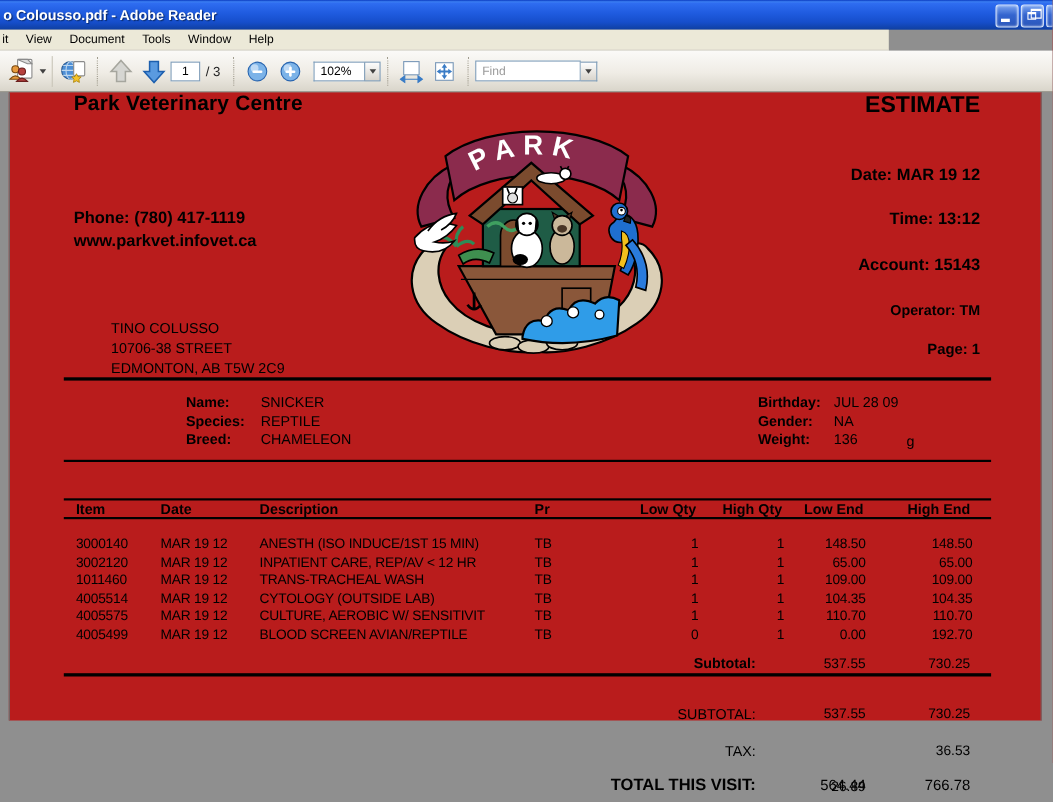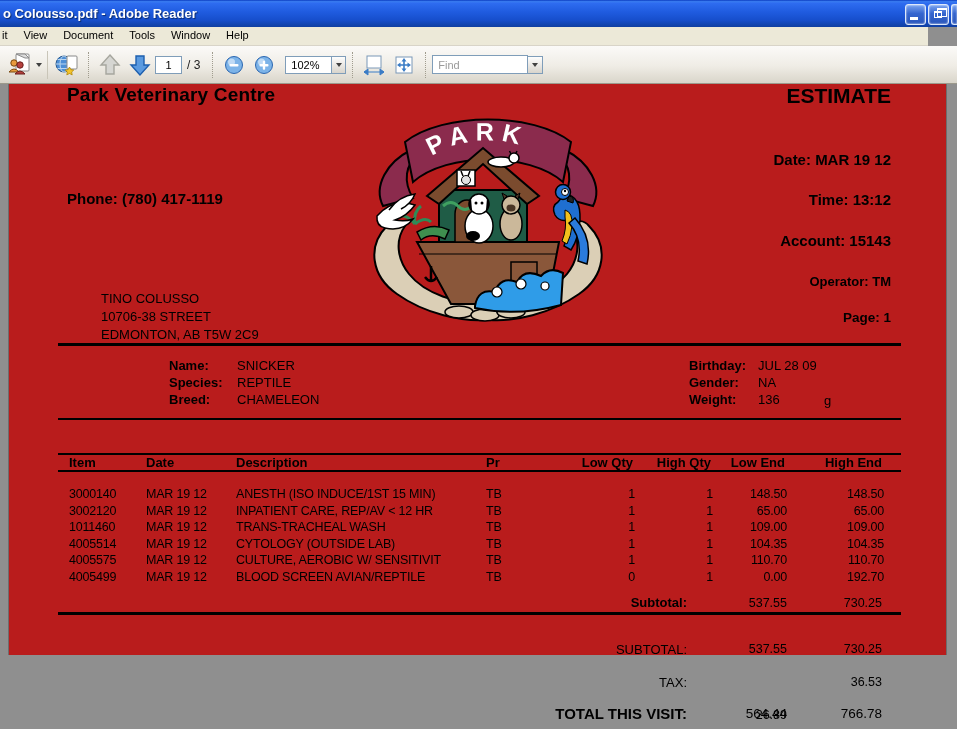--- a/index.html
+++ b/index.html
@@ -16,22 +16,22 @@
   .tbtn { width:21px; height:21px; border:1px solid #dce8fb; border-radius:3px;
     background:linear-gradient(180deg,#7ba4f0 0%,#3465cf 45%,#2a56bb 100%);
     position:relative; box-shadow:inset 0 0 2px #fff; }
   .tbtn.sliver { width:6px; border-right:none; border-radius:3px 0 0 3px; }
   .glyph-min { position:absolute; left:4px; bottom:4px; width:8px; height:3px; background:#fff; }
   .glyph-restore { position:absolute; left:5px; top:6px; width:8px; height:7px; border:1px solid #fff; border-top:2px solid #fff; background:transparent; }
   .glyph-restore::before { content:""; position:absolute; left:2px; top:-5px; width:8px; height:6px;
     border:1px solid #fff; border-top:2px solid #fff; }
 
   
-  .menubar { position:absolute; left:0; top:27px; width:928px; height:19px; background:#ece9d8;
-    display:flex; align-items:flex-start; font-size:11px; color:#000; border-bottom:1px solid #d8d4c8; }
+  .menubar { position:absolute; left:0; top:27px; width:808px; height:19px; background:#ece9d8;
+    display:flex; align-items:center; font-size:11px; color:#000; border-bottom:1px solid #d8d4c8; }
   .menu-item { padding:2px 8px 3px 8px; cursor:default; }
   .menu-item:first-child { padding-left:2px; }
 
   
   .toolbar { position:absolute; left:0; top:46px; width:957px; height:38px;
     background:linear-gradient(180deg,#fbfaf8 0%,#efece5 55%,#d9d5ca 100%);
     border-bottom:1px solid #9c998c; display:flex; align-items:center; padding-left:6px; }
   .sep-solid { width:1px; height:28px; background:#c9c5b8; margin:0 4px; }
   .sep-dotted { width:0; height:26px; border-left:1px dotted #a09c8e; margin:0 6px; }
   .tool-btn { height:30px; min-width:30px; display:flex; align-items:center; justify-content:center;
@@ -178,20 +178,21 @@
   <div class="combo-btn" style="border-left:none">
       <span class="drop-arrow" style="margin-left:0"></span>
     </div>
 </div>
 
 <div class="doc-area">
   <div class="page">
 
     <div class="abs clinic-name">Park Veterinary Centre</div>
     <div class="abs clinic-line" style="top:106px">Phone: (780) 417-1119</div>
+    <div class="abs clinic-line" style="top:127px">www.parkvet.infovet.ca</div>
 
     <svg class="abs" style="left:350px; top:22px" width="258" height="218" viewBox="0 0 258 218">
 
       <path d="M52,44 C28,56 14,80 24,100 L54,92 C44,76 46,58 60,48 Z" fill="#8b2b4d" stroke="#000" stroke-width="2"></path>
       <path d="M206,44 C230,56 244,80 234,100 L204,92 C214,76 212,58 198,48 Z" fill="#8b2b4d" stroke="#000" stroke-width="2"></path>
 
       <path d="M46,36 C84,6 174,6 212,36 L204,76 C170,46 88,46 54,76 Z" fill="#8b2b4d" stroke="#000" stroke-width="2"></path>
       <path id="arcPark" d="M68,54 C100,28 158,28 190,54" fill="none"></path>
       <text font-size="25" font-weight="bold" fill="#ffffff" letter-spacing="7" font-family="Liberation Sans, sans-serif">
         <textPath href="#arcPark" startOffset="6">PARK</textPath>

